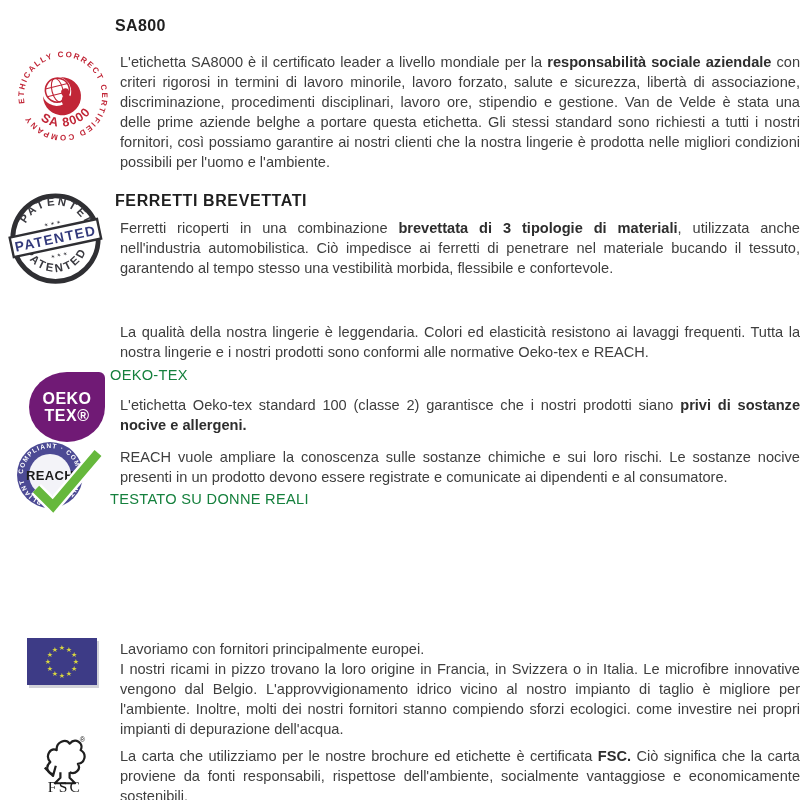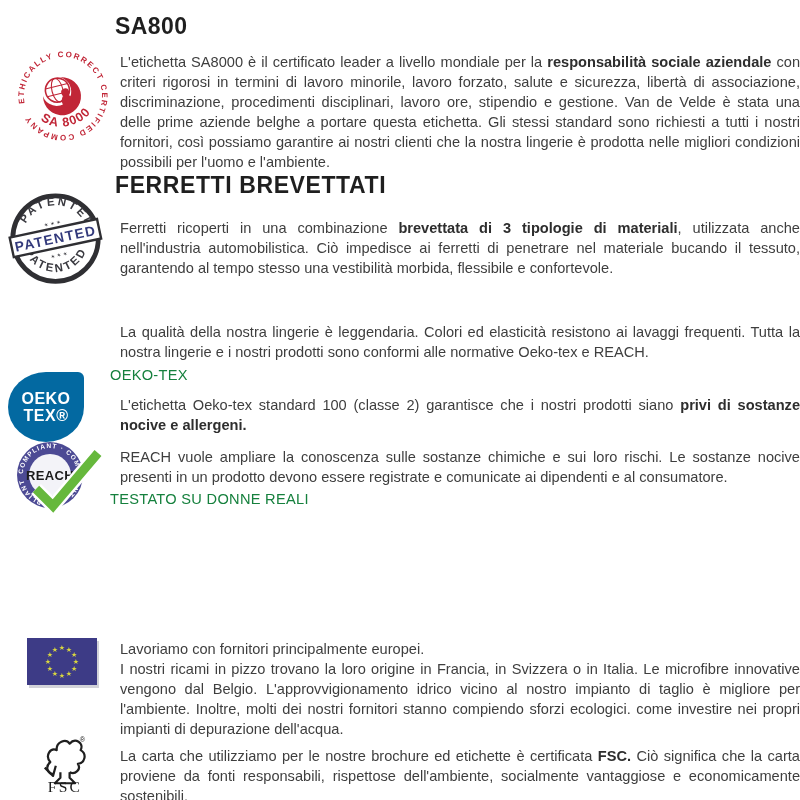--- a/index.html
+++ b/index.html
@@ -2,27 +2,27 @@
 <html><head>
 <meta charset="utf-8">
 <style>
   html,body{margin:0;padding:0;background:#ffffff;}
   .page{position:relative;width:800px;height:800px;background:#ffffff;
         font-family:"Liberation Sans",sans-serif;color:#3e3e3e;overflow:hidden;}
   .abs{position:absolute;}
   .body-text{left:110px;width:680px;font-size:14.6px;line-height:20px;
              text-align:justify;color:#3e3e3e;margin:10px;}
   .body-text b{color:#2e2e2e;}
-  .h-main{left:115px;margin:0;font-size:23px;line-height:22px;font-weight:700;
+  .h-main{left:115px;margin:0;font-size:16px;line-height:22px;font-weight:700;
           color:#1f1f1f;letter-spacing:0.4px;}
-  .h-caps{letter-spacing:0.6px;}
+  .h-caps{letter-spacing:0.6px;margin-top:16px;}
   .sub-label{left:110px;margin:0;font-size:14.6px;line-height:19px;font-weight:400;
              color:#15803d;letter-spacing:0.3px;}
   .first-line{display:block;}
-  .oeko{left:8px;top:372px;width:76px;height:70px;background:#0369a1;
+  .oeko{left:29px;top:372px;width:76px;height:70px;background:#701a75;
         border-radius:50% 6px 50% 50%;display:flex;align-items:center;justify-content:center;
         text-align:center;color:#fff;font-weight:700;font-size:16px;line-height:17px;
         letter-spacing:0.5px;}
   .eu-flag{left:27px;top:638px;box-shadow:2px 3px 0 rgba(125,125,145,0.35);}
   svg text{font-family:"Liberation Sans",sans-serif;}
   .serif-text{font-family:"Liberation Serif",serif;}
 </style>
 </head>
 <body>
 

